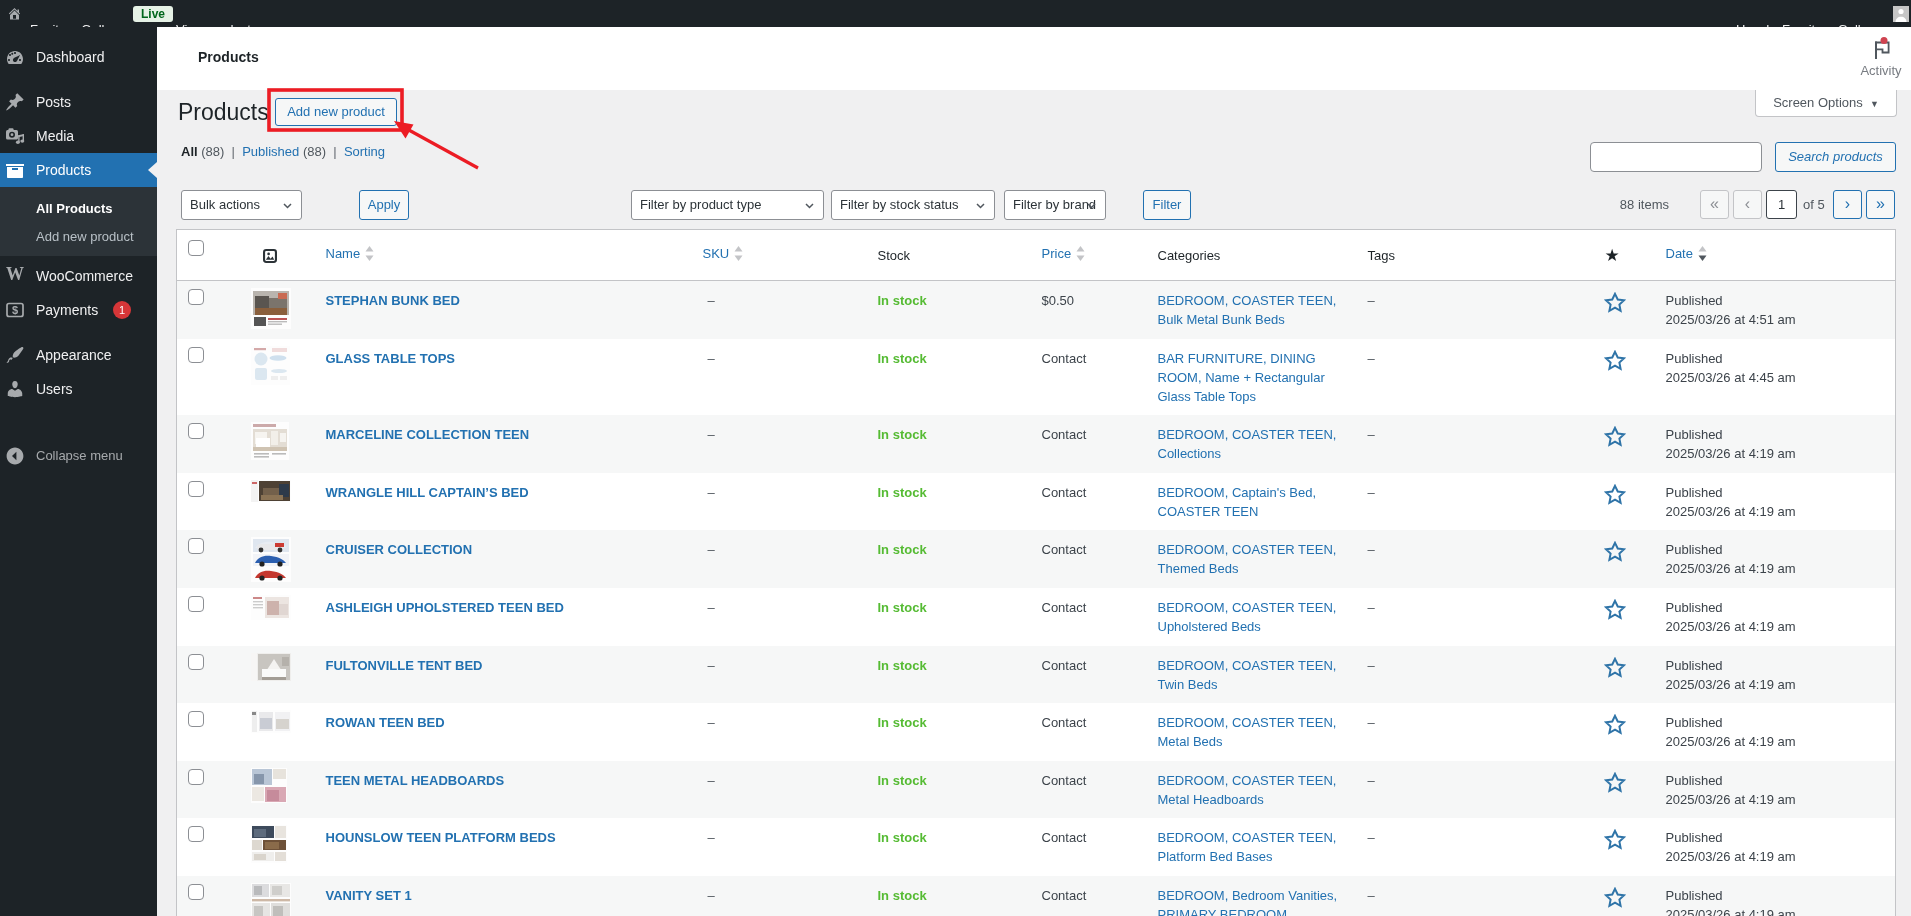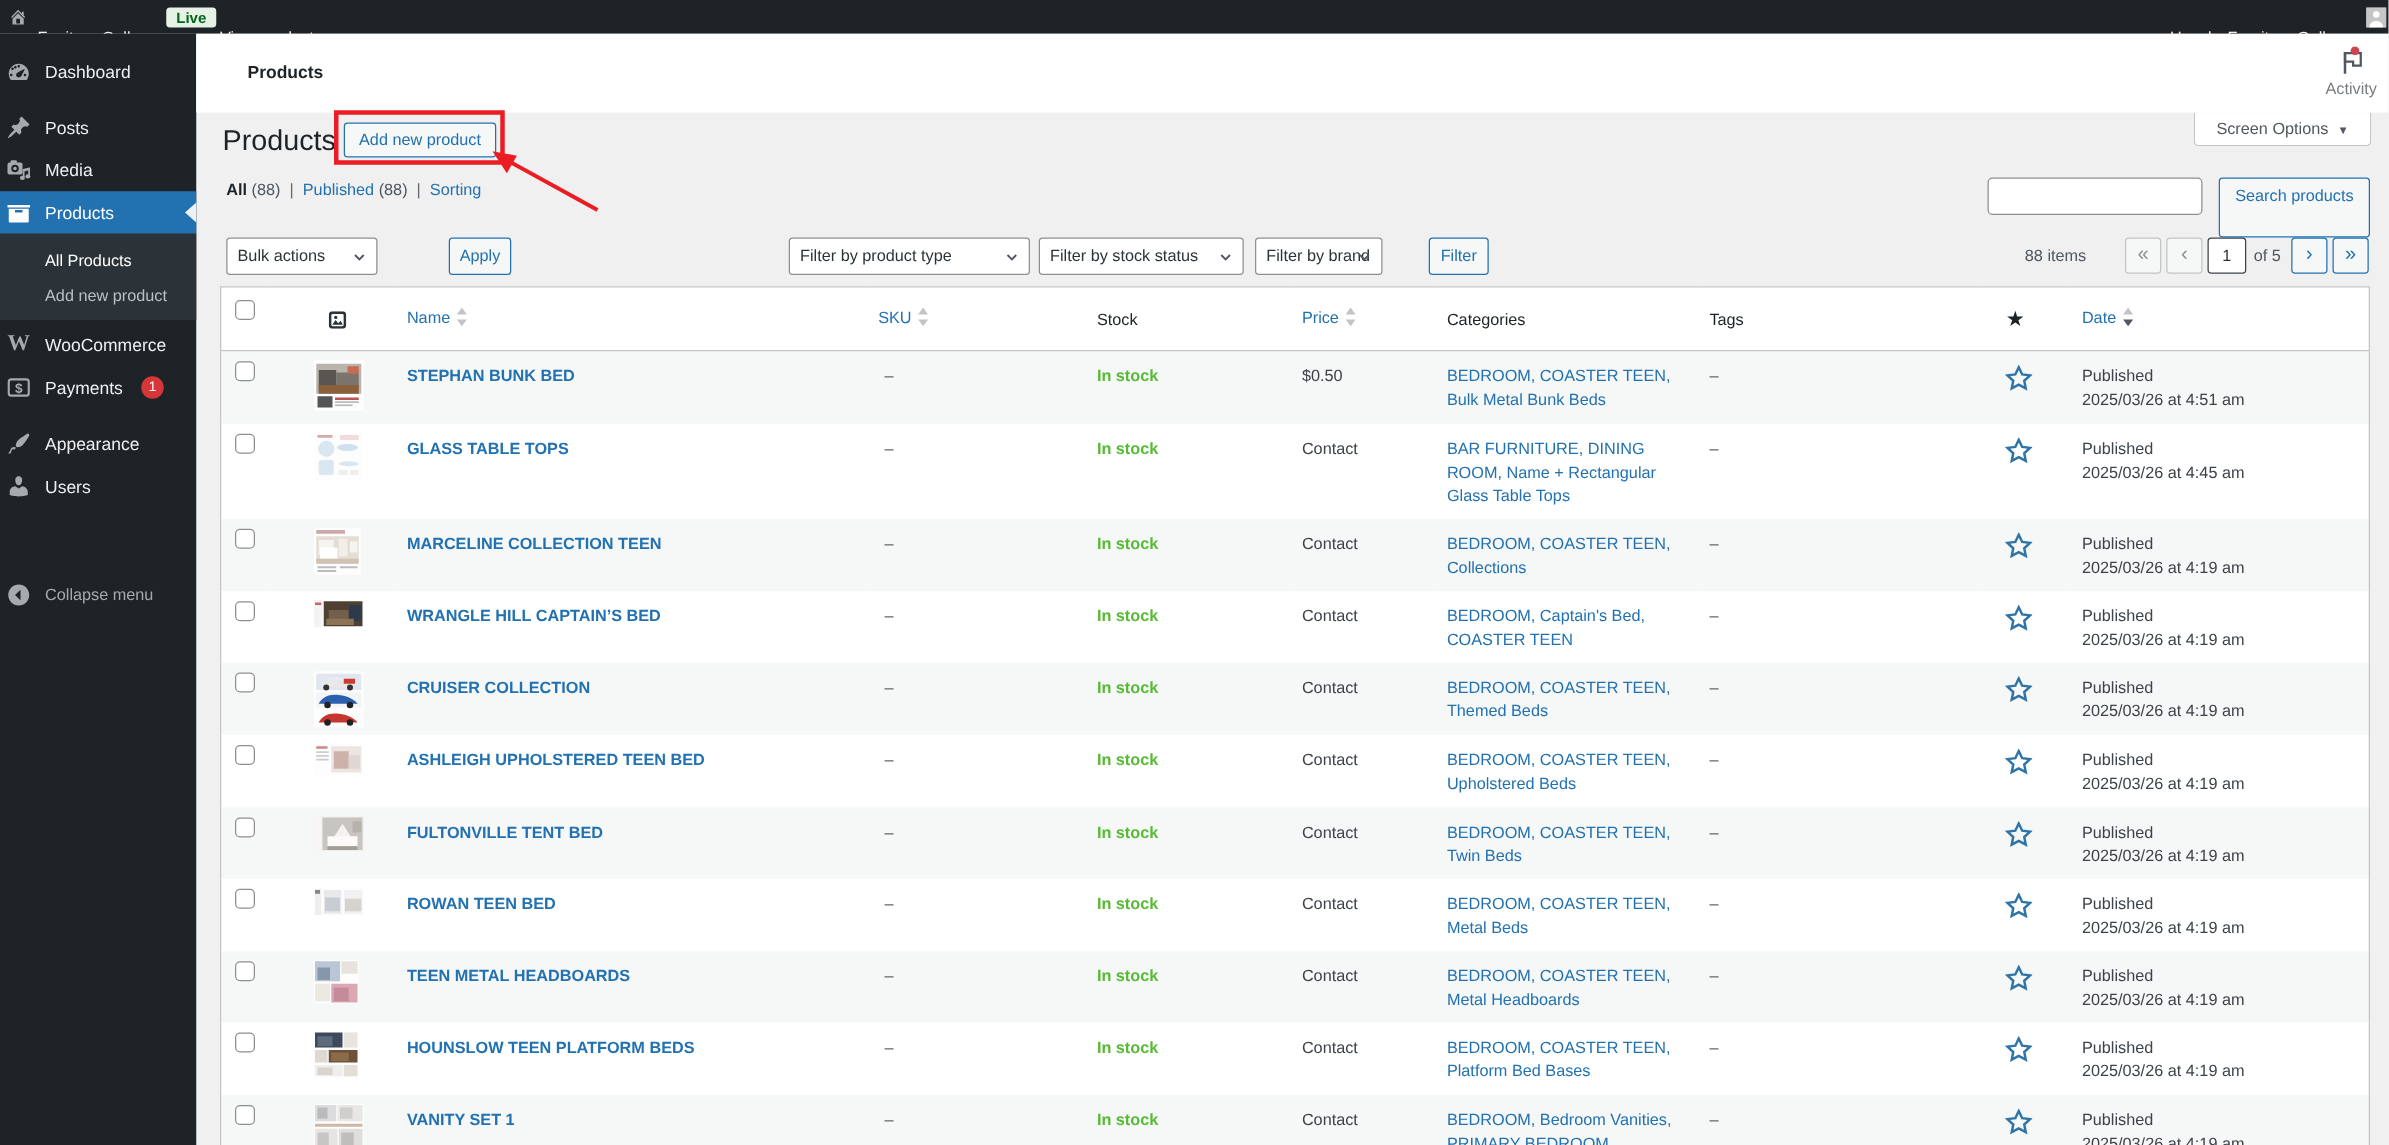--- a/index.html
+++ b/index.html
@@ -32,21 +32,21 @@
 #topbar { position:absolute; left:157px; top:27px; width:1754px; height:63px; background:#fff; }
 #topbar .crumb { position:absolute; left:41px; top:22px; font-size:14px; font-weight:bold; color:#1d2327; }
 #activity { position:absolute; left:1857px; top:37px; width:48px; text-align:center; color:#50575e; font-size:13px; }
 #screen-options { position:absolute; left:1755px; top:90px; width:142px; height:27px; background:#fff; border:1px solid #c3c4c7; border-top:none; border-radius:0 0 4px 4px; font-size:13px; color:#50575e; line-height:25px; text-align:center; }
 h1#ptitle { position:absolute; left:178px; top:99px; font-size:23px; font-weight:400; color:#1d2327; font-family:"Liberation Sans", sans-serif; }
 #addnew { position:absolute; left:275px; top:98px; width:122px; height:28px; background:#f6f7f7; border:1px solid #2271b1; border-radius:3px; color:#2271b1; font-size:13px; text-align:center; line-height:26px; }
 #annot { position:absolute; left:0; top:0; width:1911px; height:916px; pointer-events:none; }
 #subsub { position:absolute; left:181px; top:144px; font-size:13px; color:#646970; }
 #subsub .cnt { color:#50575e; }
 #searchbox { position:absolute; left:1590px; top:142px; width:172px; height:30px; background:#fff; border:1px solid #8c8f94; border-radius:4px; }
-#searchbtn { position:absolute; left:1775px; top:142px; width:121px; height:48px; background:#f6f7f7; border:1px solid #2271b1; border-radius:3px; color:#2271b1; font-size:13px; text-align:center; line-height:28px; }
+#searchbtn { position:absolute; left:1775px; top:142px; width:121px; height:30px; background:#f6f7f7; border:1px solid #2271b1; border-radius:3px; color:#2271b1; font-size:13px; text-align:center; line-height:28px;font-style:italic; }
 
 
 .wpselect { position:absolute; top:190px; height:30px; background:#fff; border:1px solid #8c8f94; border-radius:3px; font-size:13px; color:#2c3338; line-height:28px; padding-left:8px; white-space:nowrap; }
 .wpselect .chev { position:absolute; right:9px; top:12px; }
 .btn-outline { position:absolute; top:190px; height:30px; background:#f6f7f7; border:1px solid #2271b1; border-radius:3px; color:#2271b1; font-size:13px; line-height:28px; text-align:center; }
 
 
 #items-count { position:absolute; left:1594px; top:197px; width:75px; text-align:right; color:#50575e; font-size:13px; }
 .pgbtn { position:absolute; top:190px; width:29px; height:29px; border-radius:3px; text-align:center; line-height:26px; font-size:16px; }
 .pgbtn.off { background:#f6f7f7; border:1px solid #c3c4c7; color:#8c8f94; }
@@ -117,21 +117,21 @@
           </svg></span>
     <span class="mtxt">Media</span>
   </div>
   <div class="mitem" id="mi-products" style="top:126px">
     <span class="mico"><svg width="20" height="20" viewBox="0 0 20 20">
             <path fill="#fff" d="M19 4v2H1V4h18zM2 7h16v10c0 .55-.45 1-1 1H3c-.55 0-1-.45-1-1V7zm11 3V8H7v2h6z"></path>
           </svg></span>
     <span class="mtxt">Products</span>
   </div>
   <div id="submenu">
-    <span class="smitem" style="top:11px; color:#fff; font-weight:normal;">All Products</span>
+    <span class="smitem" style="top:11px; color:#fff; font-weight:bold;">All Products</span>
     <span class="smitem" style="top:39px">Add new product</span>
   </div>
   <div class="mitem" style="top:232px">
     <span class="mico" style="top:4px"><svg width="20" height="22" viewBox="0 0 20 22">
             <text x="10" y="17" text-anchor="middle" font-family="Liberation Serif,serif" font-size="18" font-weight="bold" fill="#a7aaad">W</text>
           </svg></span>
     <span class="mtxt">WooCommerce</span>
   </div>
   <div class="mitem" style="top:266px">
     <span class="mico"><svg width="20" height="20" viewBox="0 0 20 20">
@@ -146,21 +146,21 @@
             <path fill="#a7aaad" d="M18.33 3.57s.27-.8-.31-1.36c-.53-.52-1.22-.24-1.22-.24-.61.3-5.76 3.47-7.67 5.57-.86.96-2.06 3.79-1.09 4.82.92.98 3.96-.17 4.79-1 2.06-2.06 5.21-7.17 5.5-7.79zM1.4 17.65c2.37-1.56 1.46-3.41 3.23-4.64.9-.62 2.24-.63 3.13.03l-1.06 1.81s-.49-.46-1.2-.45c-.72.01-1.24.52-1.33 1.44-.05.55-.06 1.25-.87 1.75-.67.41-1.9.06-1.9.06z"></path>
           </svg></span>
     <span class="mtxt">Appearance</span>
   </div>
   <div class="mitem" style="top:345px">
     <span class="mico"><svg width="20" height="20" viewBox="0 0 20 20">
             <path fill="#a7aaad" d="M10 9.25c-2.27 0-2.73-3.44-2.73-3.44C7 4.02 7.82 2 9.97 2c2.16 0 2.98 2.02 2.71 3.81 0 0-.41 3.44-2.68 3.44zm0 2.57L12.72 10c2.39 0 4.52 2.33 4.52 4.53v2.49s-3.65 1.13-7.24 1.13c-3.65 0-7.24-1.13-7.24-1.13v-2.49c0-2.25 1.94-4.48 4.47-4.48z"></path>
           </svg></span>
     <span class="mtxt">Users</span>
   </div>
-  <div class="mitem" id="collapse" style="top:432px">
+  <div class="mitem" id="collapse" style="top:412px">
     <span class="mico"><svg width="20" height="20" viewBox="0 0 20 20">
             <path fill="#a7aaad" d="M10 1.6c-4.64 0-8.4 3.76-8.4 8.4s3.76 8.4 8.4 8.4 8.4-3.76 8.4-8.4-3.76-8.4-8.4-8.4zm1.4 12.6L7 10l4.4-4.2v8.4z"></path>
           </svg></span>
     <span class="mtxt" style="color:#a7aaad; font-size:13px;">Collapse menu</span>
   </div>
   <div id="notch"></div>
 </div>
 
 <div id="topbar">
   <span class="crumb">Products</span>

